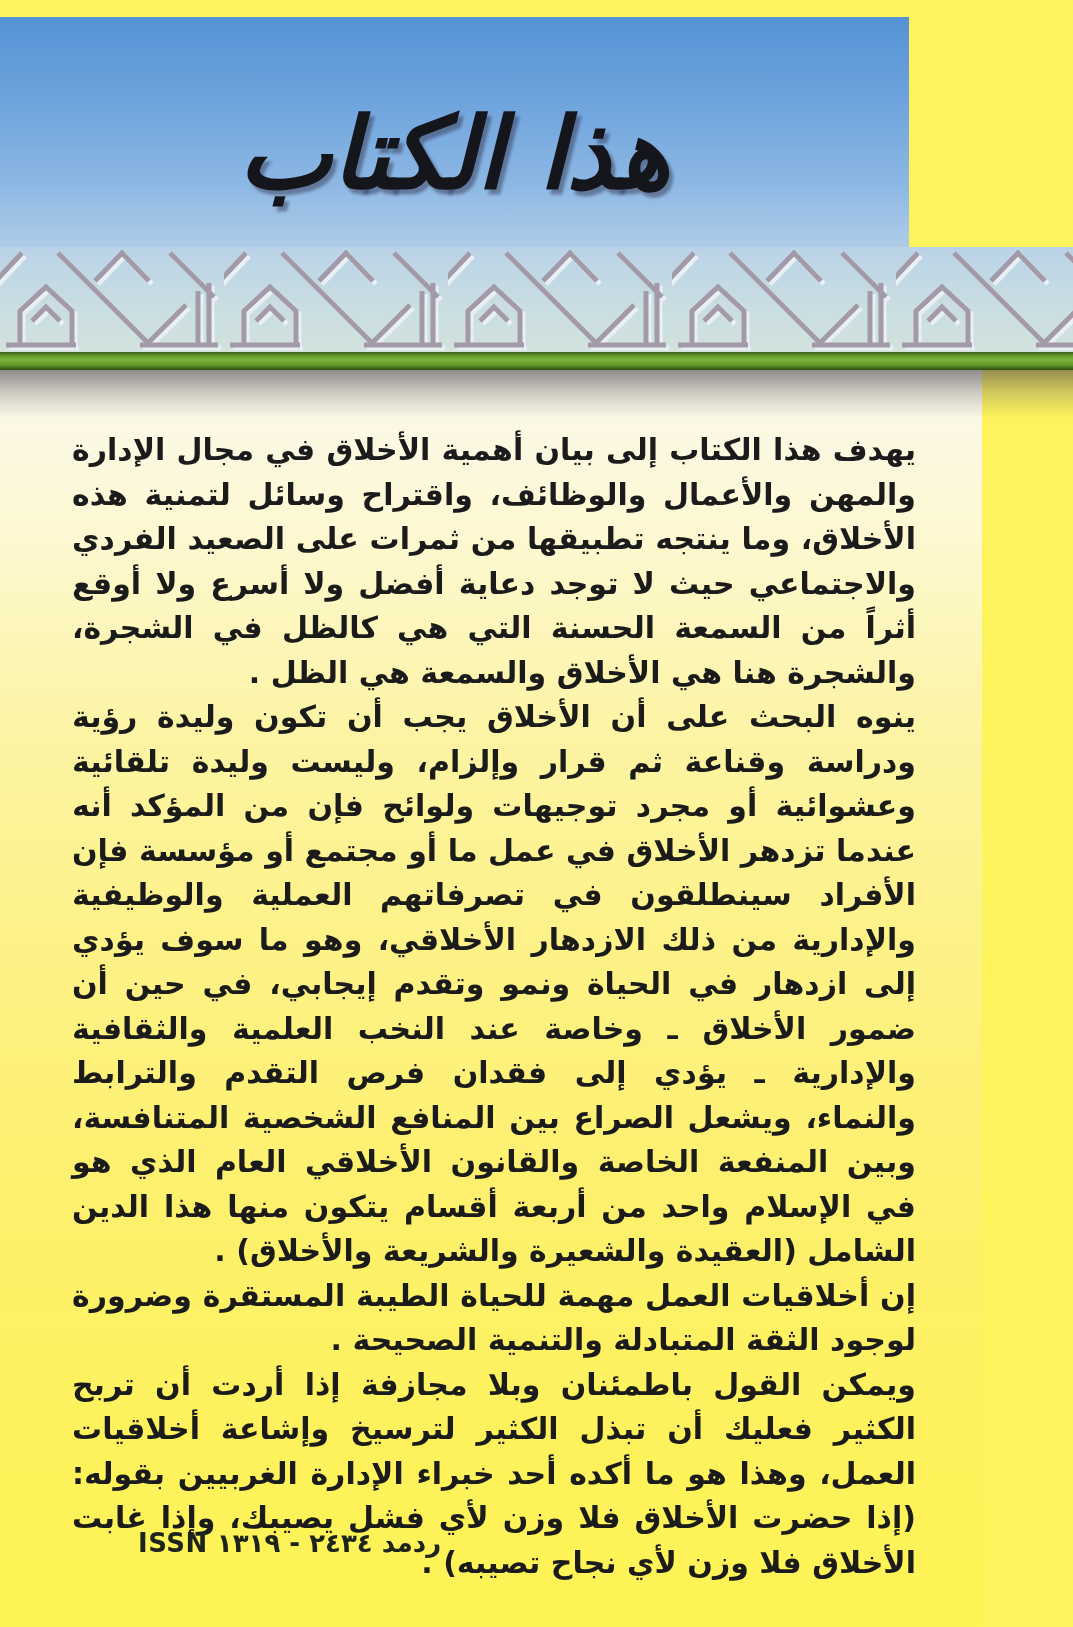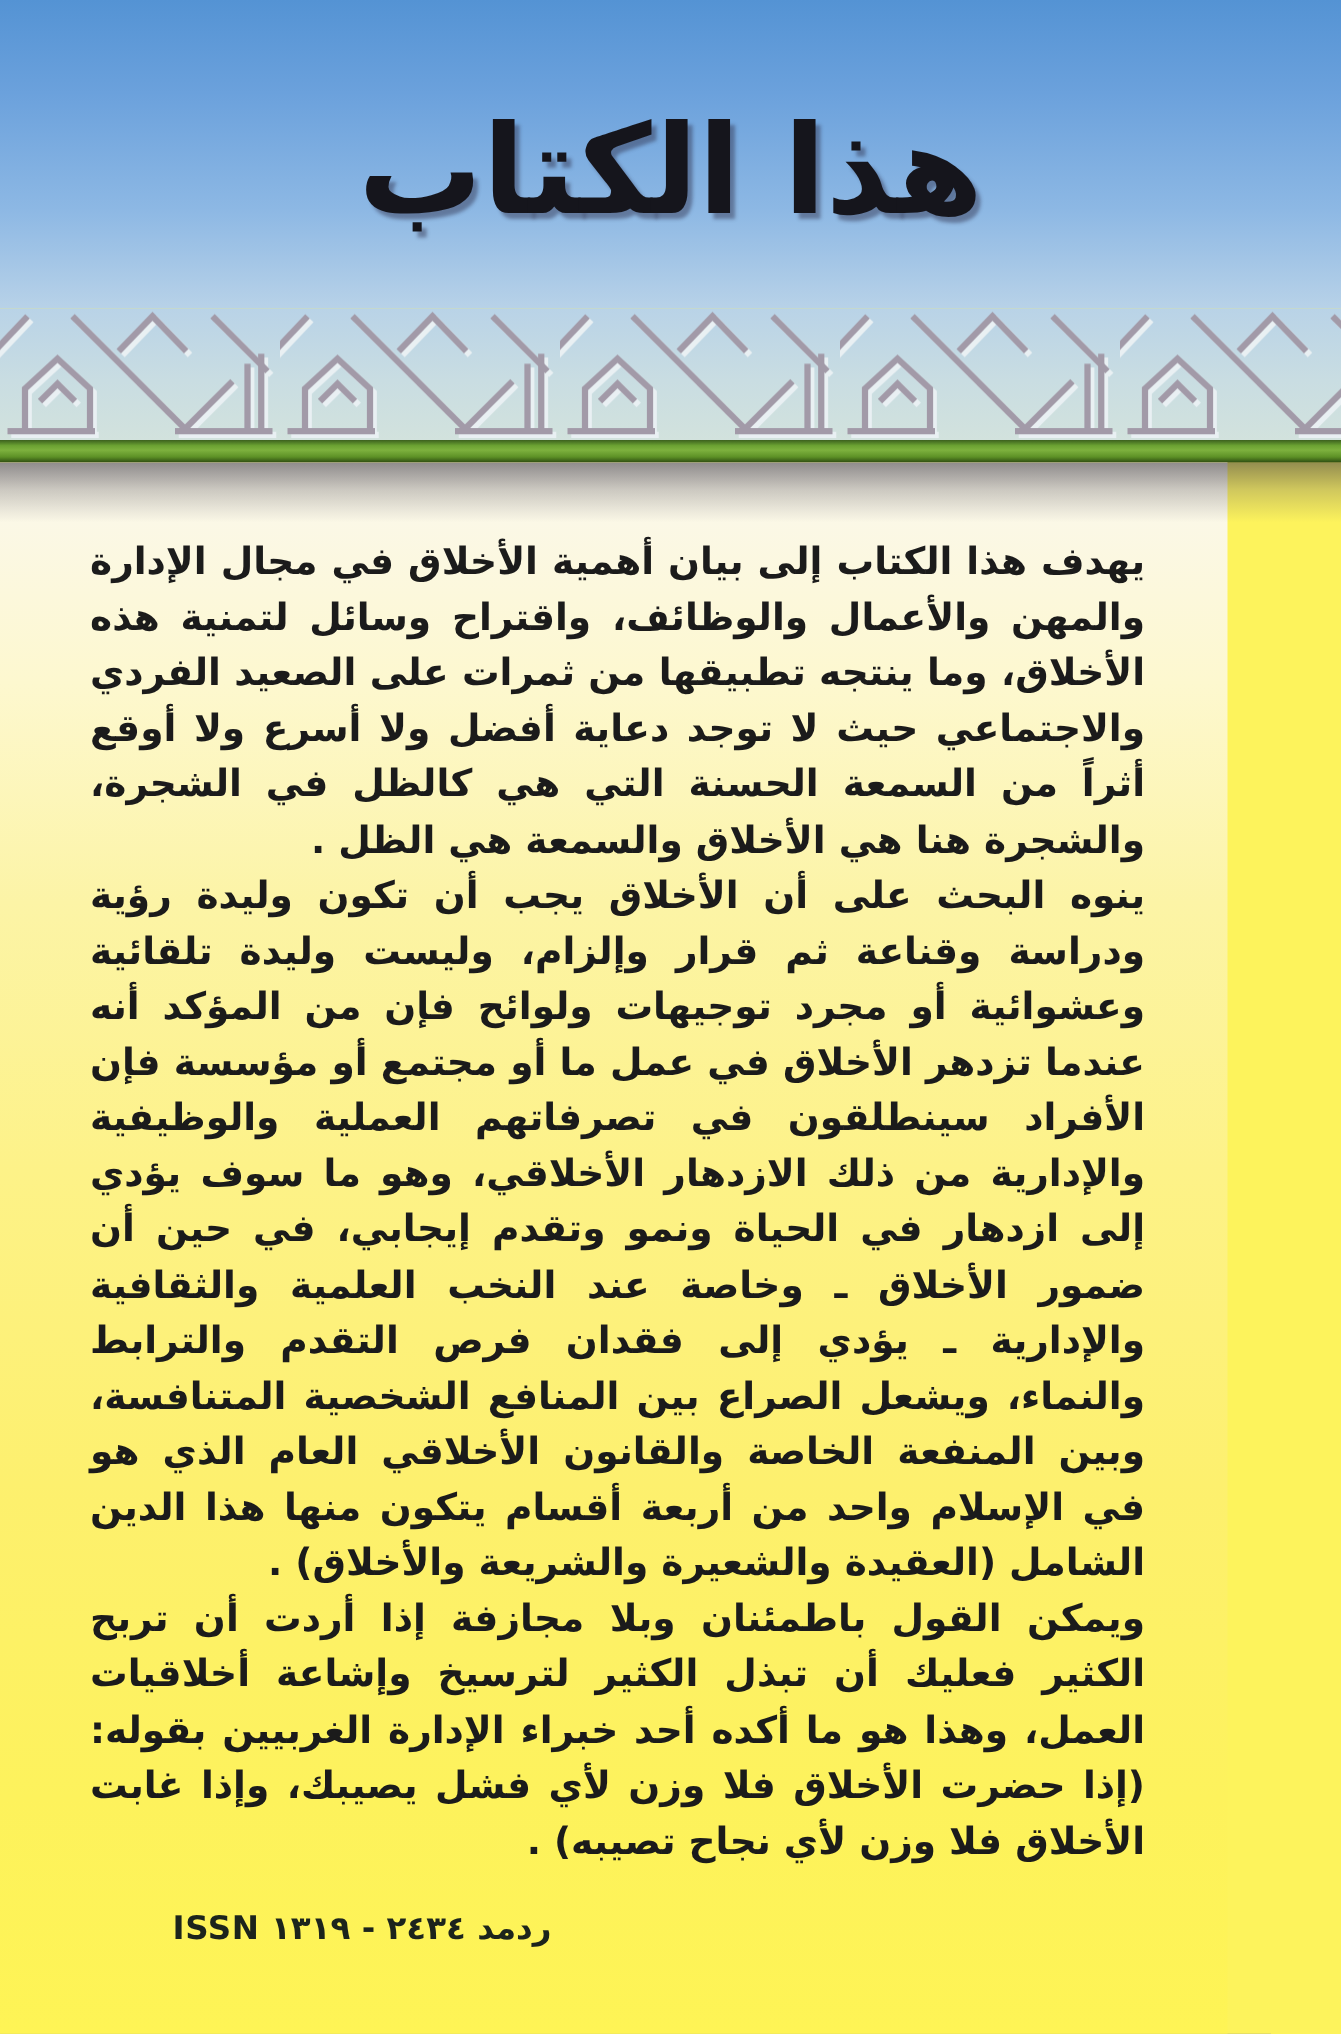--- a/index.html
+++ b/index.html
@@ -7,22 +7,23 @@
     width:1073px;height:1627px;
     font-family:"DejaVu Sans",sans-serif;
     background:#888;
   }
   .cover{
     position:relative;width:1073px;height:1627px;overflow:hidden;
     background:#fdf35c;
   }
   
   .sky{
-    position:absolute;left:0;top:0;width:1073px;height:247px;
+    position:absolute;left:0;top:17px;width:909px;height:247px;
     background:linear-gradient(180deg,#5493d4 0%,#6ba1dc 30%,#8db8e4 68%,#b8d2e8 100%);
+    font-style:italic;
   }
   .title{
     position:absolute;left:0;top:78px;width:100%;
     margin:0;text-align:center;
     font-size:99px;font-weight:bold;line-height:1.2;
     color:#15151c;
     text-shadow:4px 5px 3px rgba(45,45,70,0.45);
   }
   
   .pattern-band{
@@ -109,19 +110,20 @@
   </div>
 
   <div class="green-bar"></div>
 
   <div class="page">
     <div class="bar-shadow"></div>
 
     <div class="text-block">
       <p>يهدف هذا الكتاب إلى بيان أهمية الأخلاق في مجال الإدارة والمهن والأعمال والوظائف، واقتراح وسائل لتمنية هذه الأخلاق، وما ينتجه تطبيقها من ثمرات على الصعيد الفردي والاجتماعي حيث لا توجد دعاية أفضل ولا أسرع ولا أوقع أثراً من السمعة الحسنة التي هي كالظل في الشجرة، والشجرة هنا هي الأخلاق والسمعة هي الظل .</p>
       <p>ينوه البحث على أن الأخلاق يجب أن تكون وليدة رؤية ودراسة وقناعة ثم قرار وإلزام، وليست وليدة تلقائية وعشوائية أو مجرد توجيهات ولوائح فإن من المؤكد أنه عندما تزدهر الأخلاق في عمل ما أو مجتمع أو مؤسسة فإن الأفراد سينطلقون في تصرفاتهم العملية والوظيفية والإدارية من ذلك الازدهار الأخلاقي، وهو ما سوف يؤدي إلى ازدهار في الحياة ونمو وتقدم إيجابي، في حين أن ضمور الأخلاق ـ وخاصة عند النخب العلمية والثقافية والإدارية ـ يؤدي إلى فقدان فرص التقدم والترابط والنماء، ويشعل الصراع بين المنافع الشخصية المتنافسة، وبين المنفعة الخاصة والقانون الأخلاقي العام الذي هو في الإسلام واحد من أربعة أقسام يتكون منها هذا الدين الشامل (العقيدة والشعيرة والشريعة والأخلاق) .</p>
+      <p>إن أخلاقيات العمل مهمة للحياة الطيبة المستقرة وضرورة لوجود الثقة المتبادلة والتنمية الصحيحة .</p>
       <p>ويمكن القول باطمئنان وبلا مجازفة إذا أردت أن تربح الكثير فعليك أن تبذل الكثير لترسيخ وإشاعة أخلاقيات العمل، وهذا هو ما أكده أحد خبراء الإدارة الغربيين بقوله: (إذا حضرت الأخلاق فلا وزن لأي فشل يصيبك، وإذا غابت الأخلاق فلا وزن لأي نجاح تصيبه) .</p>
     </div>
 
     <div class="issn">ردمد ٢٤٣٤ - ١٣١٩ ISSN</div>
   </div>
 
 </div>
 
 </body></html>

